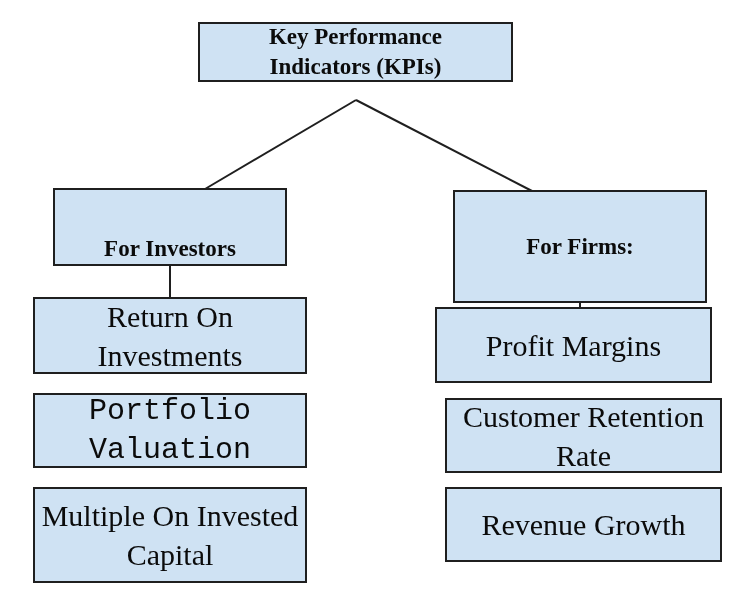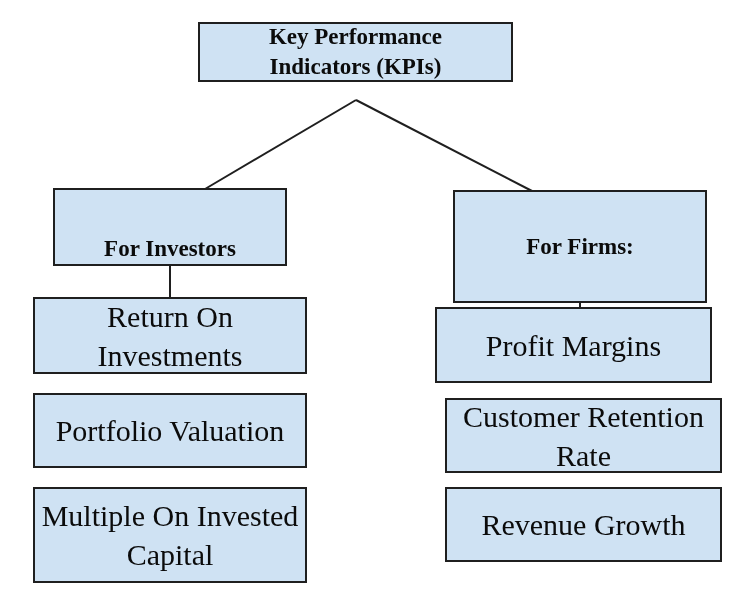--- a/index.html
+++ b/index.html
@@ -46,21 +46,21 @@
   .level-child .node-label {
     font-weight: 400;
     font-size: 30px;
   }
 
   
   #node-root            { left: 198px; top: 22px;  width: 315px; height: 60px; }
   #node-investors       { left: 53px;  top: 188px; width: 234px; height: 78px; align-items: flex-end; }
   #node-firms           { left: 453px; top: 190px; width: 254px; height: 113px; }
   #node-roi             { left: 33px;  top: 297px; width: 274px; height: 77px; }
-  #node-portfolio       { left: 33px;  top: 393px; width: 274px; height: 75px; }
+  #node-portfolio       { left: 33px;  top: 393px; width: 274px; height: 75px; font-family: Liberation Mono, monospace; }
   #node-moic            { left: 33px;  top: 487px; width: 274px; height: 96px; }
   #node-profit-margins  { left: 435px; top: 307px; width: 277px; height: 76px; }
   #node-retention       { left: 445px; top: 398px; width: 277px; height: 75px; }
   #node-revenue-growth  { left: 445px; top: 487px; width: 277px; height: 75px; }
 </style>
 </head>
 <body>
 
 <div class="canvas">
 

